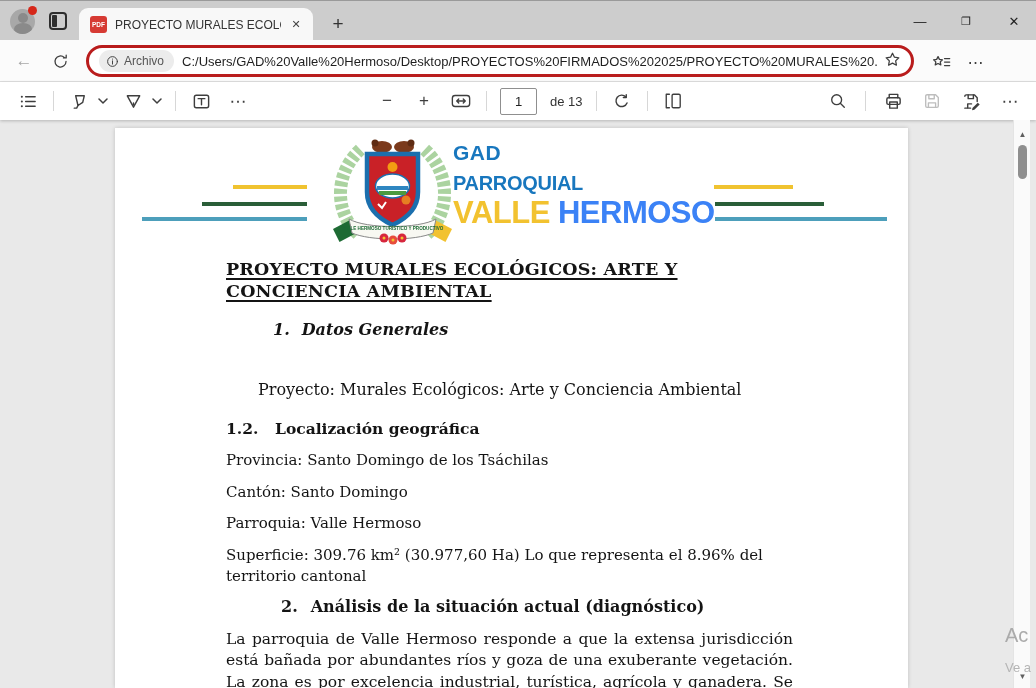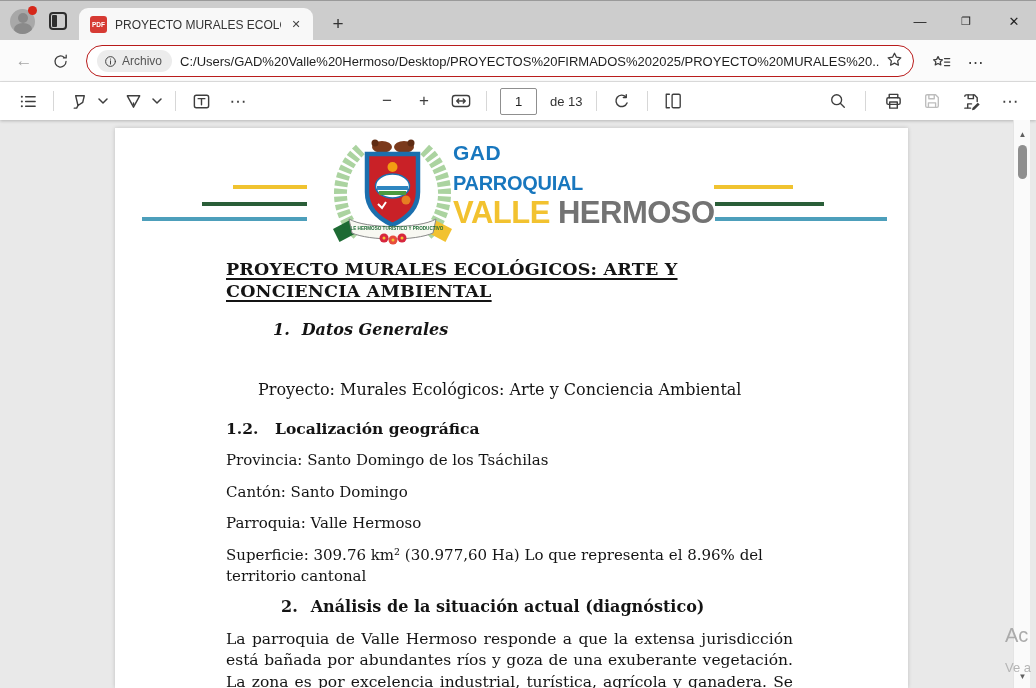--- a/index.html
+++ b/index.html
@@ -19,21 +19,21 @@
   .tab-title { flex:1; margin:0 6px 0 8px; font-size:12px; color:#333; white-space:nowrap; overflow:hidden; }
   .tab-close { width:18px; height:18px; display:flex; align-items:center; justify-content:center; font-size:11px; color:#444; border-radius:4px; flex:0 0 auto; }
   .newtab { position:absolute; left:324px; top:9px; width:28px; height:28px; display:flex; align-items:center; justify-content:center; font-size:19px; color:#333; }
   .winctl { position:absolute; top:0; height:40px; width:46px; display:flex; align-items:center; justify-content:center; font-size:13px; color:#222; }
   .wc-min { left:897px; } .wc-max { left:943px; font-size:11px; } .wc-close { left:991px; }
 
   
   .addrbar { position:absolute; left:0; top:40px; width:1036px; height:42px; background:#fbfbfb; border-bottom:1px solid #e0e0e0; }
   .nav-back { position:absolute; left:12px; top:9px; width:24px; height:24px; color:#a7a7a7; font-size:17px; display:flex; align-items:center; justify-content:center; }
   .nav-refresh { position:absolute; left:48px; top:9px; width:24px; height:24px; display:flex; align-items:center; justify-content:center; }
-  .url-pill { position:absolute; left:86px; top:5px; width:828px; height:32px; border:1px solid #b91c1c; border-radius:16px; background:#fff; display:flex; align-items:center; padding:0 10px; }
+  .url-pill { position:absolute; left:86px; top:5px; width:828px; height:32px; border:3px solid #b91c1c; border-radius:16px; background:#fff; display:flex; align-items:center; padding:0 10px; }
   .file-chip { display:flex; align-items:center; gap:5px; background:#ececec; border-radius:11px; height:22px; padding:0 10px 0 7px; color:#565656; font-size:12px; flex:0 0 auto; }
   .url-text { flex:1; margin-left:8px; font-size:13px; color:#1f1f1f; white-space:nowrap; overflow:hidden; }
   .pill-star { flex:0 0 auto; margin-left:6px; }
   .bar-btn { position:absolute; top:9px; width:26px; height:26px; display:flex; align-items:center; justify-content:center; color:#3c3c3c; }
   .b-fav { left:928px; } .b-more { left:963px; font-size:16px; letter-spacing:1px; }
   .copilot { position:absolute; left:1000px; top:48px; width:24px; height:24px; border-radius:50%;
     background:conic-gradient(#2f8ded,#23c4b4,#f7b32b,#ef5da8,#7a5af8,#2f8ded); }
   .copilot::after { content:""; position:absolute; left:6px; top:6px; width:12px; height:12px; border-radius:50%; background:#fff; opacity:.25; }
 
   
@@ -54,21 +54,21 @@
   .docarea { position:absolute; left:0; top:120px; width:1036px; height:568px; background:#e9e9e9; }
   .page { position:absolute; left:115px; top:8px; width:793px; height:560px; background:#fff; box-shadow:0 0 4px rgba(0,0,0,.18); overflow:hidden; }
 
   .hline { position:absolute; height:4px; }
   .c-yellow { background:#F0C330; } .c-green { background:#2A5E38; } .c-teal { background:#4D9FBB; }
 
   .wordmark { position:absolute; left:338px; top:14px; line-height:1; }
   .wm-gad { font-size:21px; font-weight:700; color:#1877BE; letter-spacing:.5px; }
   .wm-parr { font-size:20px; font-weight:700; color:#1877BE; margin-top:10px; letter-spacing:-0.3px; }
   .wm-vh { margin-top:4px; font-size:31px; font-weight:800; letter-spacing:-0.5px; white-space:nowrap; }
-  .wm-valle { color:#F2C230; } .wm-hermoso { color:#737373; }
+  .wm-valle { color:#F2C230; } .wm-hermoso { color:#3b82f6; }
 
   .serif { font-family:"DejaVu Serif","Liberation Serif",serif; color:#141414; }
   .doc-title { position:absolute; left:111px; top:130px; width:574px; font-weight:bold; font-size:17.5px; line-height:22px; letter-spacing:.2px; text-decoration:underline; text-decoration-thickness:2px; text-underline-offset:3px; }
   .h-italic { position:absolute; left:158px; top:192px; font-size:16px; font-weight:bold; font-style:italic; }
   .h-italic .num { margin-right:12px; }
   .h-sub { position:absolute; left:111px; top:214px; font-size:15.5px; font-weight:bold; }
   .h-sub .num { display:inline-block; width:49px; }
   .h-sub2 { top:291px; }
   .bodyline { position:absolute; left:111px; font-size:15px; }
   .p-proyecto { top:252px; font-size:16px;margin-left:32px; }

